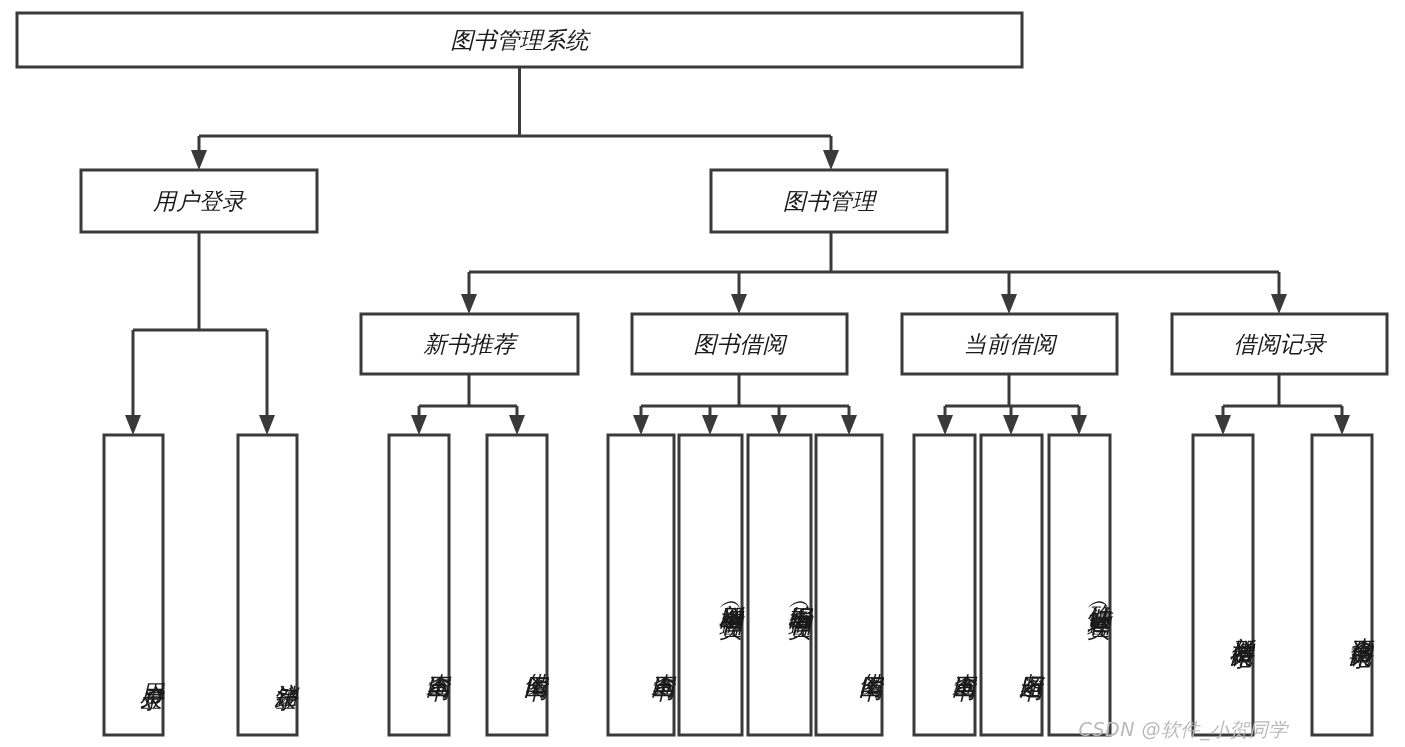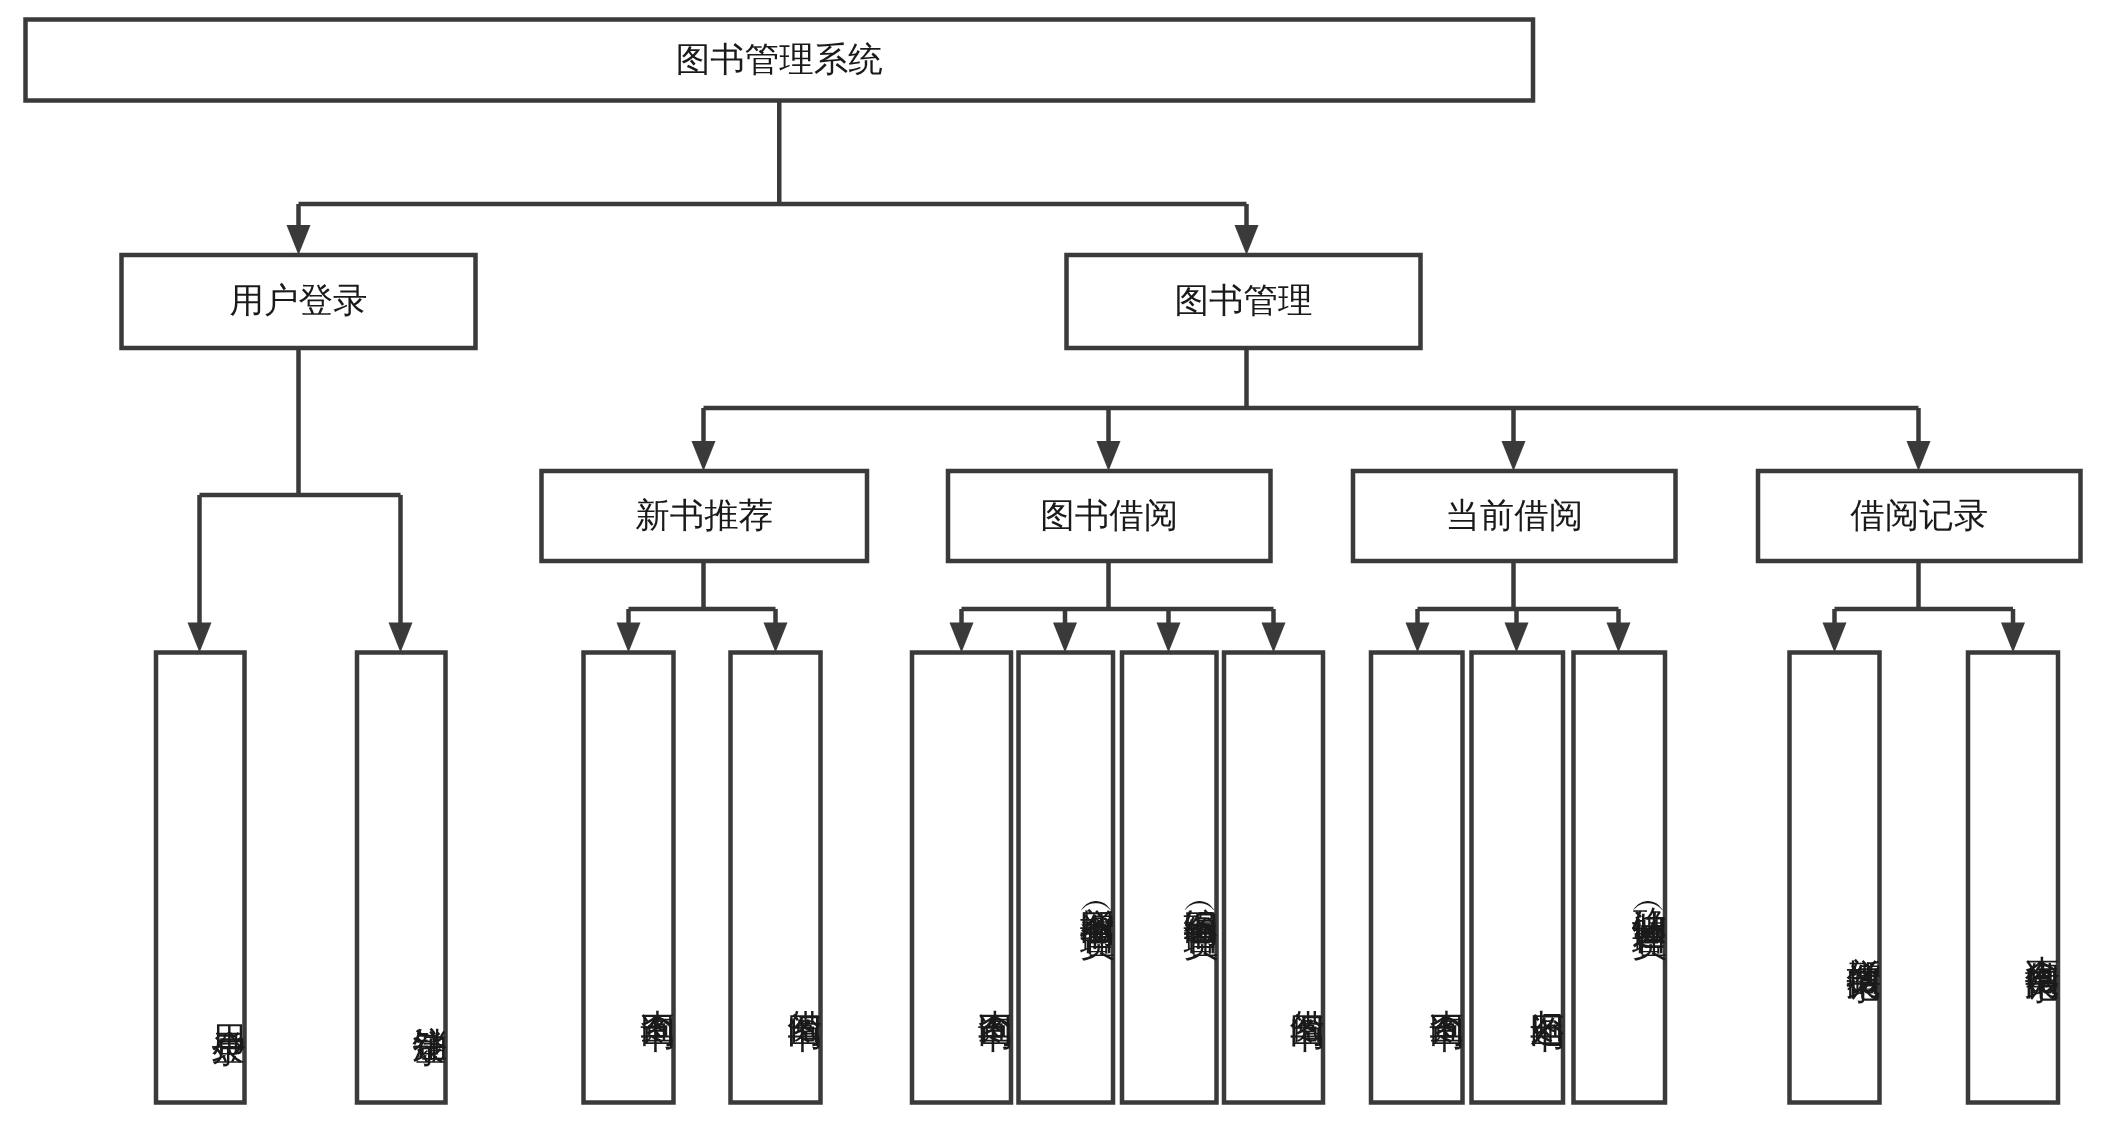--- a/index.html
+++ b/index.html
@@ -11,20 +11,21 @@
   body {
     width: 1405px;
     height: 747px;
     font-family: "DejaVu Sans", "Liberation Sans", sans-serif;
     overflow: hidden;
   }
   #diagram-root {
     position: relative;
     width: 1302px;
     height: 747px;
+    font-style: italic;
   }
   svg#flow-svg {
     position: absolute;
     top: 0;
     left: 0;
     width: 1405px;
     height: 747px;
     display: block;
   }
   .node-box {
@@ -236,14 +237,15 @@
   <div class="leaf-label-wrap" style="left:748px; top:435px; width:63px; height:300px; padding-top:10px;">编辑图书（管理员）</div>
   <div class="leaf-label-wrap" style="left:816px; top:435px; width:66px; height:300px; padding-top:74px;">借阅图书</div>
 
   <div class="leaf-label-wrap" style="left:914px; top:435px; width:61px; height:300px; padding-top:74px;">查询图书</div>
   <div class="leaf-label-wrap" style="left:981px; top:435px; width:61px; height:300px; padding-top:74px;">归还图书</div>
   <div class="leaf-label-wrap" style="left:1049px; top:435px; width:61px; height:300px; padding-top:10px;">确认归还（管理员）</div>
 
   <div class="leaf-label-wrap" style="left:1193px; top:435px; width:60px; height:300px; padding-top:40px;">新增借阅记录</div>
   <div class="leaf-label-wrap" style="left:1312px; top:435px; width:60px; height:300px; padding-top:40px;">查询借阅记录</div>
 
+  <div class="watermark">CSDN @软件_小贺同学</div>
 
 </div>
 
 </body></html>

